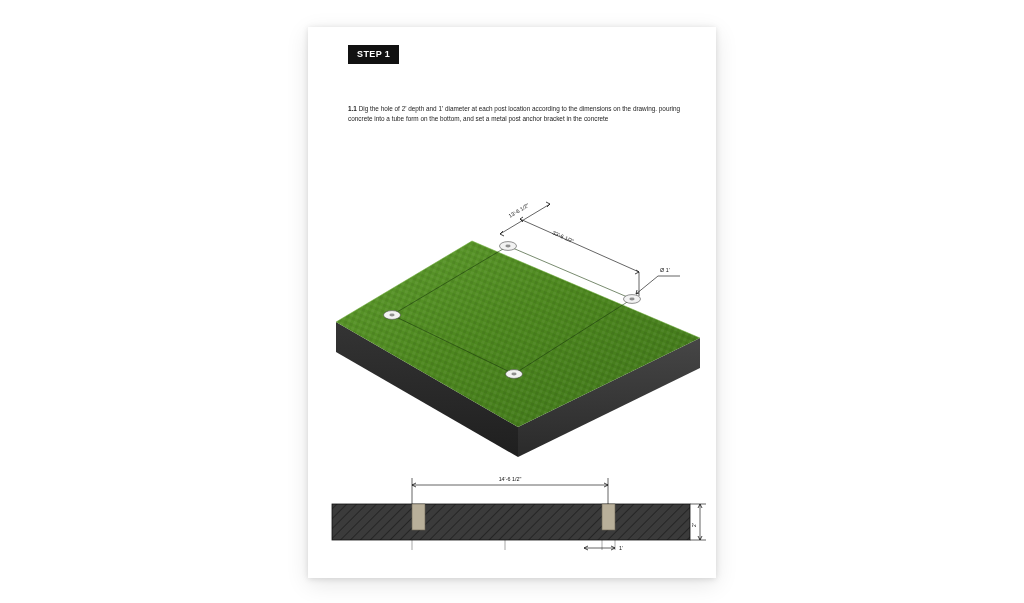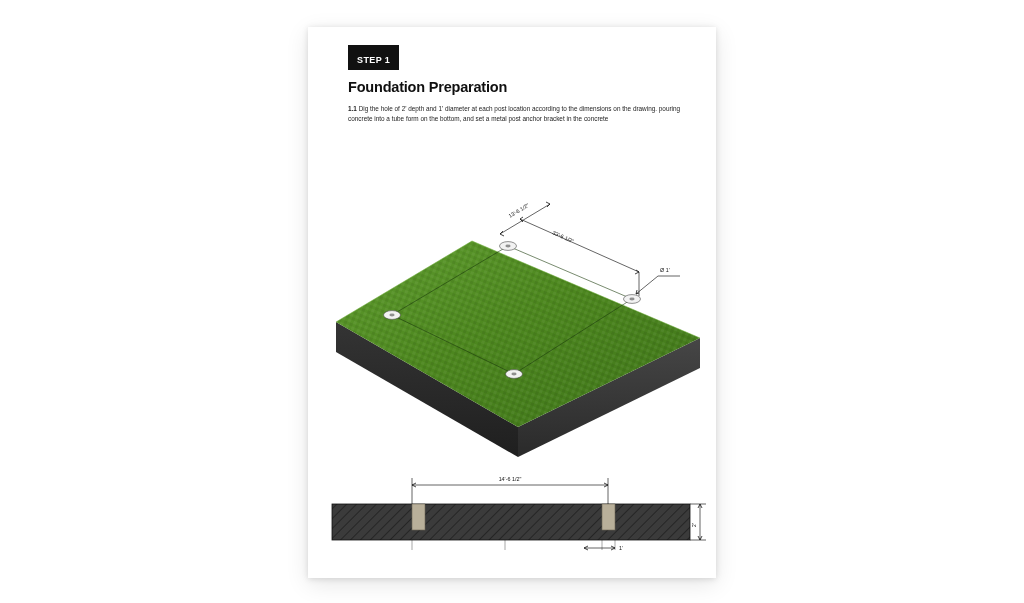--- a/index.html
+++ b/index.html
@@ -33,21 +33,21 @@
   
   .step-badge {
     position: absolute;
     left: 40px;
     top: 18px;
     background: #111111;
     color: #ffffff;
     font-size: 9px;
     font-weight: bold;
     letter-spacing: 0.4px;
-    padding: 11px 9px 5px 9px;
+    padding: 5px 9px 5px 9px;
     line-height: 1;
   }
 
   
   .doc-title {
     position: absolute;
     left: 40px;
     top: 52px;
     font-size: 14.5px;
     font-weight: bold;
@@ -100,21 +100,20 @@
 </style>
 </head>
 <body>
 
 <div id="stage">
 
   <div class="sheet">
 
     <div class="step-badge">STEP 1</div>
 
-    <div class="doc-title">Foundation Preparation</div>
 
     <div class="doc-body">
       <b>1.1</b><span> Dig the hole of 2' depth and 1' diameter at each post location according to the dimensions on the drawing. pouring concrete into a tube form on the bottom,  and set a metal post anchor bracket  in the concrete</span>
     </div>
 
     <div class="iso-wrap">
       <svg width="396" height="300" viewBox="0 0 396 300">
         <defs>
           <linearGradient id="grassGrad" x1="0" y1="0" x2="1" y2="1">
             <stop offset="0%" stop-color="#5f9c2f"></stop>

